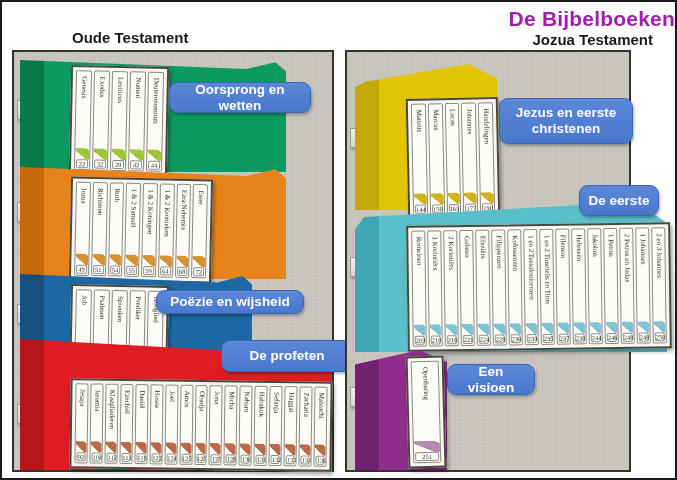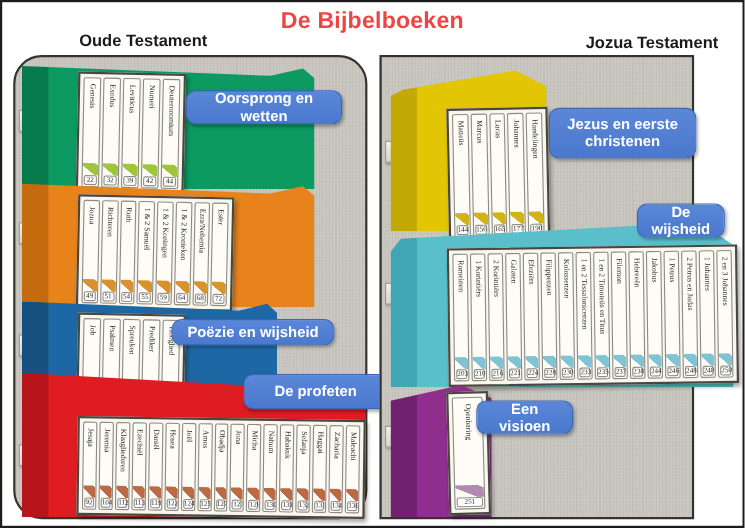--- a/index.html
+++ b/index.html
@@ -1,27 +1,27 @@
 <!DOCTYPE html>
 <html style="--btn: #4a78cd; --btn-hi: #5b87d8;"><head>
 <meta charset="utf-8">
 <style>
   html,body{margin:0;padding:0;background:#fff;}
   body{width:677px;height:480px;position:relative;font-family:"Liberation Sans",sans-serif;-webkit-font-smoothing:antialiased;}
   .screen{position:absolute;inset:0;border:2px solid #1c1c1c;background:#fff;box-sizing:border-box;overflow:hidden;}
-  .title{position:absolute;left:0;right:0;top:5px;text-align:center;font-size:21px;font-weight:bold;color:#ef4444;letter-spacing:.2px;}
+  .title{position:absolute;left:0;right:0;top:5px;text-align:right;font-size:21px;font-weight:bold;color:#a21caf;letter-spacing:.2px;}
   .heading{position:absolute;font-size:15px;font-weight:bold;color:#1a1a1a;margin-left:44px;}
   .heading-left{left:26px;top:27px;}
   .heading-right{right:22px;top:29px;}
 
   .panel{position:absolute;top:48px;height:422px;background:#c8c6be;border:2px solid #35332e;box-sizing:border-box;
     background-image:
       repeating-linear-gradient(0deg, rgba(255,255,255,.06) 0 1px, rgba(0,0,0,0) 1px 3px),
       repeating-linear-gradient(90deg, rgba(0,0,0,.04) 0 1px, rgba(0,0,0,0) 1px 3px);}
-  .panel-left{left:10px;width:322px;border-radius:26px;}
+  .panel-left{left:10px;width:322px;}
   .panel-right{left:343px;width:286px;}
 
   .shelf{position:absolute;inset:0;}
   .box{position:absolute;filter:drop-shadow(2px 3px 3px rgba(0,0,0,.35));background:var(--c);}
   .box::before{content:"";position:absolute;left:0;top:0;bottom:0;width:24px;background:var(--d);}
   .tab{position:absolute;left:3px;width:52px;height:20px;background:linear-gradient(#f2f1ea,#d8d6cd);border:1px solid #9b988f;box-sizing:border-box;box-shadow:1px 2px 2px rgba(0,0,0,.25);}
   .tab::after{content:"";position:absolute;left:4px;top:3px;width:16px;height:12px;background:var(--a);opacity:.45;border-radius:40%;}
 
   .books{position:absolute;display:flex;gap:2px;background:#f7f6ef;border:2px solid #4a473f;padding:3px;box-sizing:border-box;box-shadow:2px 3px 4px rgba(0,0,0,.35);}
   .book{flex:1;min-width:0;display:flex;flex-direction:column;background:#fdfcf7;border:1px solid #8d8a82;border-radius:2px;box-sizing:border-box;overflow:hidden;}
@@ -51,21 +51,21 @@
   
   .b-r1{left:8px;top:12px;width:142px;height:146px;clip-path:polygon(0 16%,8% 12%,80% 0,100% 10%,100% 100%,0 100%);}
   .b-r2{left:8px;top:150px;width:312px;height:150px;clip-path:polygon(0 18%,3% 10%,90% 0,100% 14%,100% 100%,0 100%);}
   .b-r3{left:8px;top:298px;width:92px;height:120px;clip-path:polygon(0 12%,70% 0,100% 10%,100% 100%,0 100%);}
   .r-r1{left:60px;top:46px;width:92px;height:122px;transform:rotate(-1.2deg);}
   .r-r2{left:60px;top:172px;width:264px;height:126px;transform:rotate(-.8deg);}
   .r-r3{left:60px;top:304px;width:38px;height:112px;transform:rotate(-1.5deg);}
   .t-r1{top:76px;} .t-r2{top:205px;} .t-r3{top:335px;}
   .c-r1{left:152px;top:46px;width:134px;height:46px;}
   .c-r2{left:232px;top:133px;width:80px;height:31px;}
-  .c-r3{left:86px;top:312px;width:88px;height:31px;}
+  .c-r3{left:100px;top:312px;width:88px;height:31px;}
 </style>
 </head>
 <body>
 
 <div class="screen">
   <div class="title">De Bijbelboeken</div>
   <div class="heading heading-left">Oude Testament</div>
   <div class="heading heading-right">Jozua Testament</div>
 
   <div class="panel panel-left">
@@ -384,21 +384,21 @@
             <span class="bk-name">1 Johannes</span>
             <span class="bk-swoosh"></span>
             <span class="bk-num">248</span>
           </div>
           <div class="book">
             <span class="bk-name">2 en 3 Johannes</span>
             <span class="bk-swoosh"></span>
             <span class="bk-num">250</span>
           </div>
         </div>
-      <div class="btn c-r2">De wijsheid</div>
+      <div class="btn c-r2">De eerste</div>
     </div>
     <div class="shelf" style="--c: #8f2e8d; --d: #702270; --a: #b189b1;">
       <div class="tab t-r3"></div>
       <div class="box b-r3"></div>
       <div class="books r-r3">
           <div class="book">
             <span class="bk-name">Openbaring</span>
             <span class="bk-swoosh"></span>
             <span class="bk-num">251</span>
           </div>

